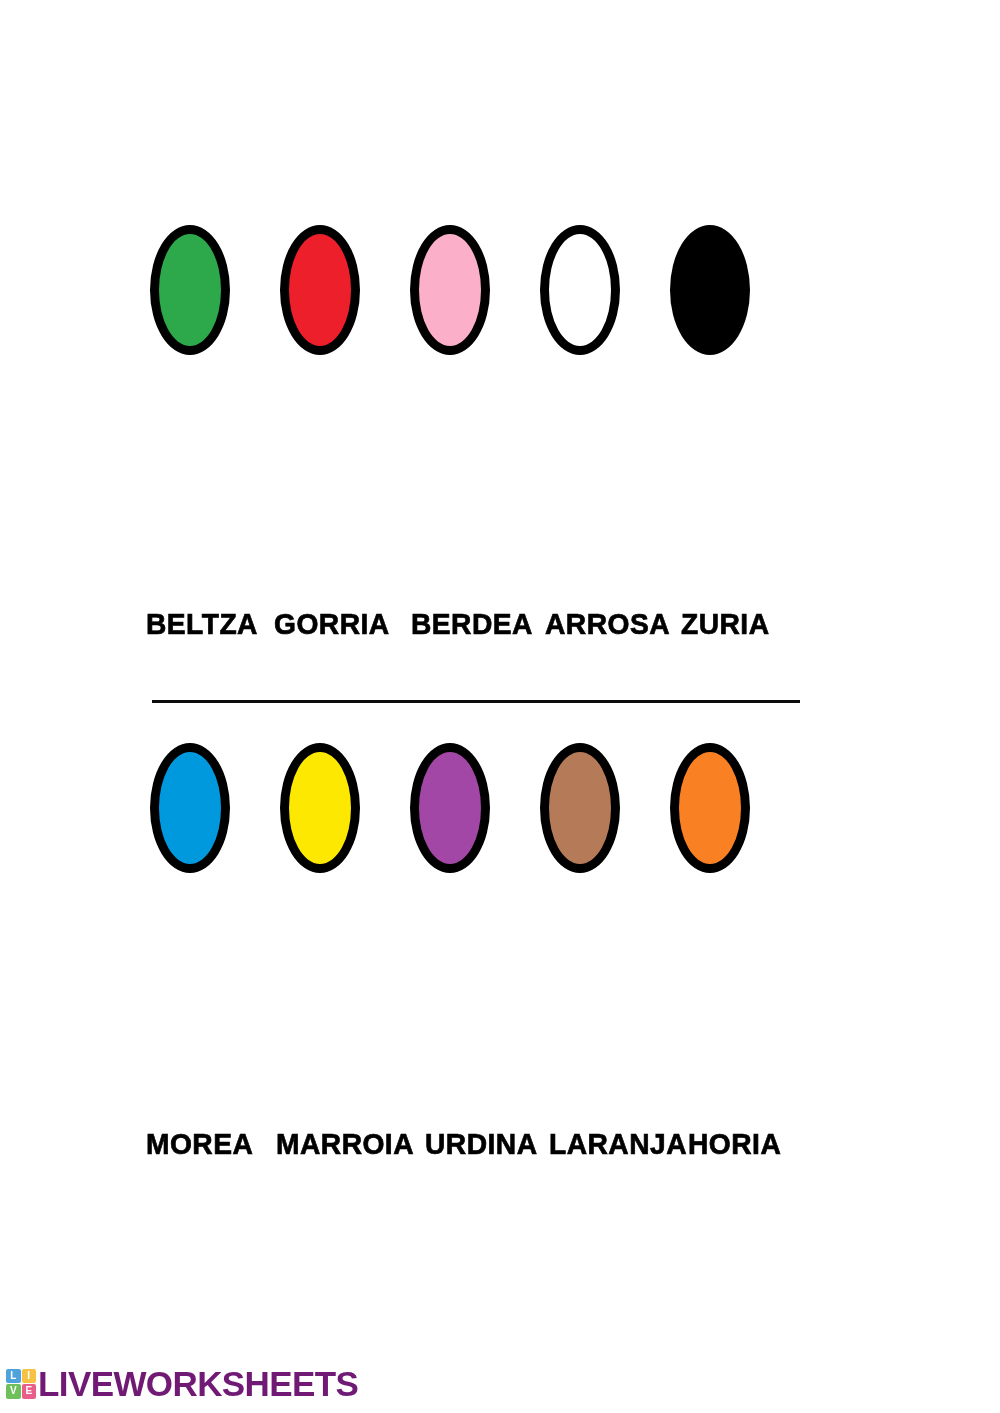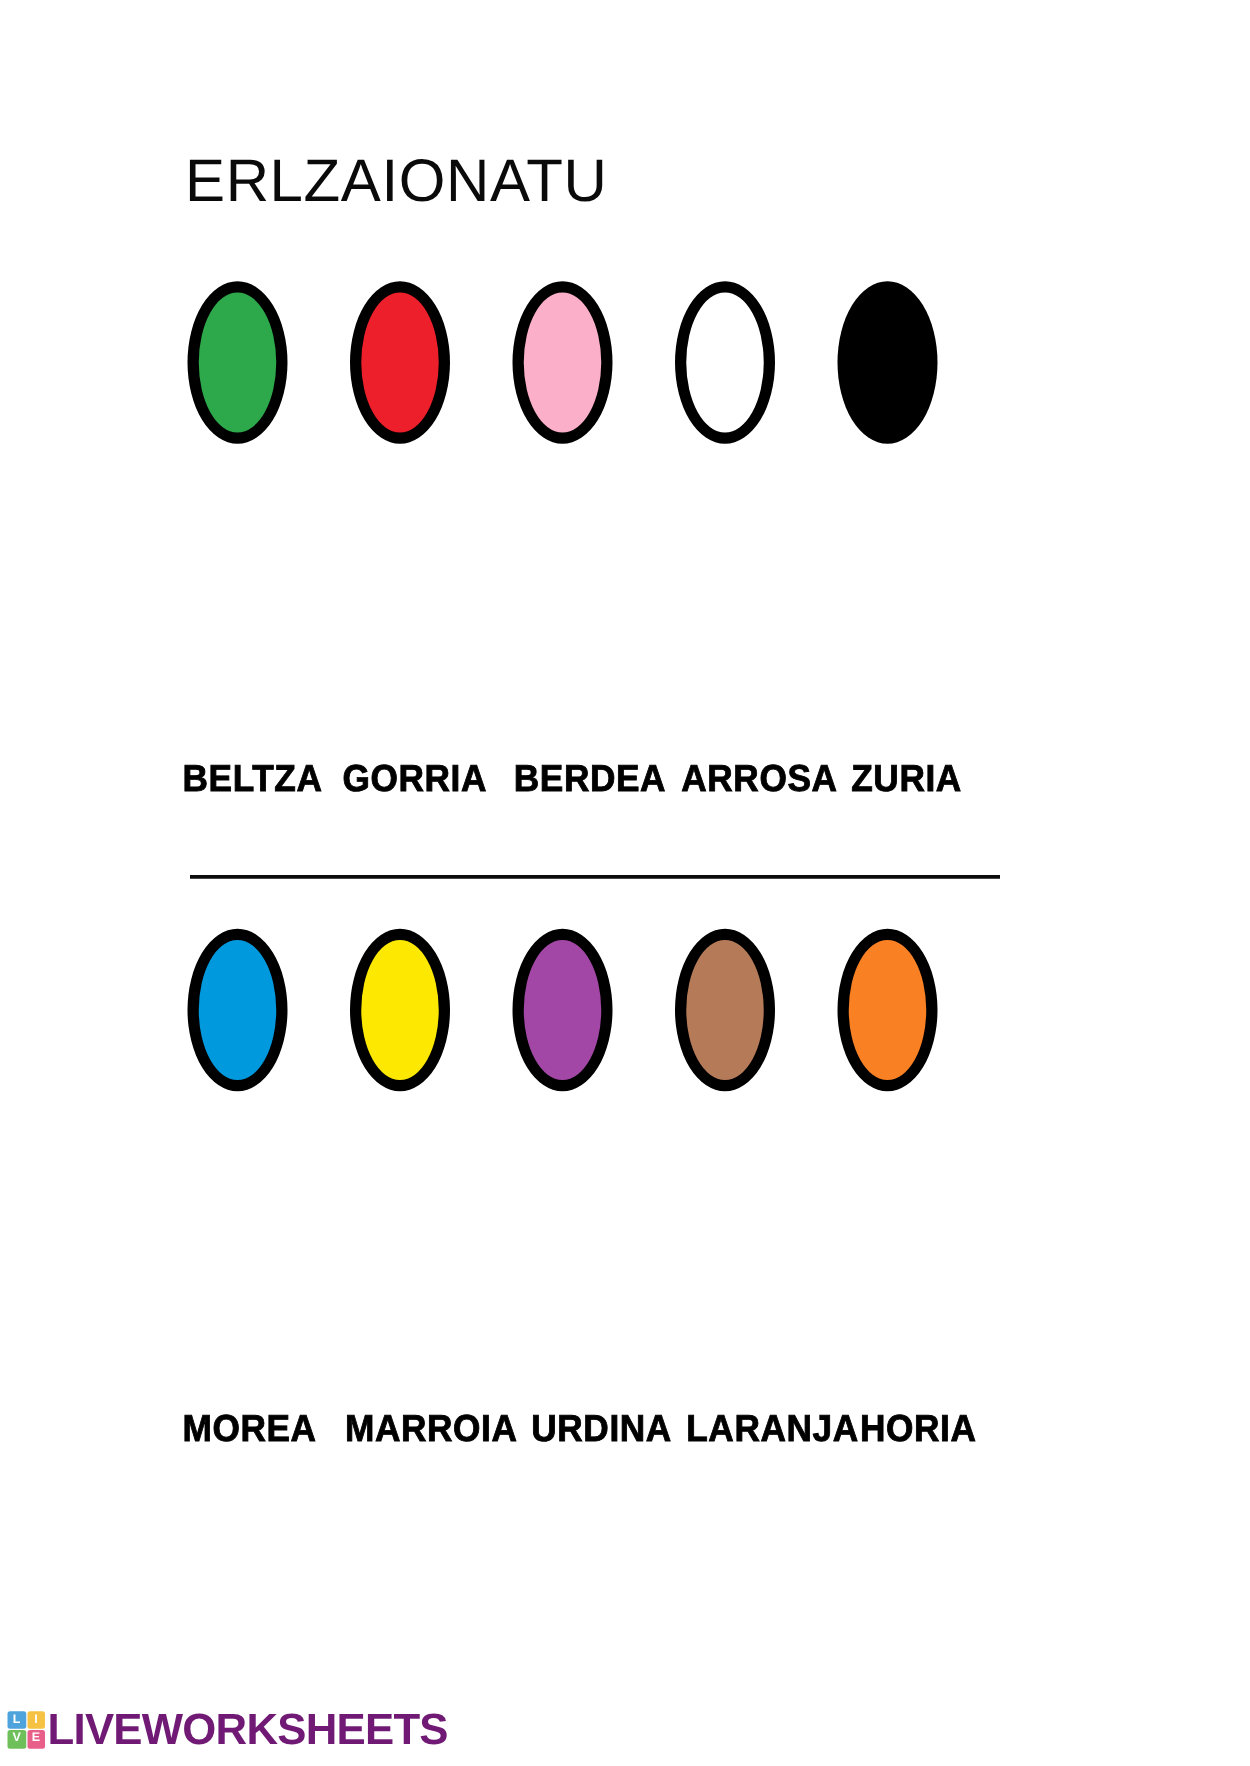--- a/index.html
+++ b/index.html
@@ -145,21 +145,20 @@
     letter-spacing: -0.6px;
     line-height: 1;
     white-space: nowrap;
   }
 </style>
 </head>
 <body>
 
 <div class="sheet">
 
-  <div class="worksheet-title">ERLZAIONATU</div>
 
   <div class="oval-row" id="oval-row-1">
       <div class="oval-slot">
         <div class="oval" style="background: rgb(45, 168, 74); border-color: rgb(0, 0, 0);"></div>
       </div>
       <div class="oval-slot">
         <div class="oval" style="background: rgb(237, 31, 42); border-color: rgb(0, 0, 0);"></div>
       </div>
       <div class="oval-slot">
         <div class="oval" style="background: rgb(251, 175, 200); border-color: rgb(0, 0, 0);"></div>

